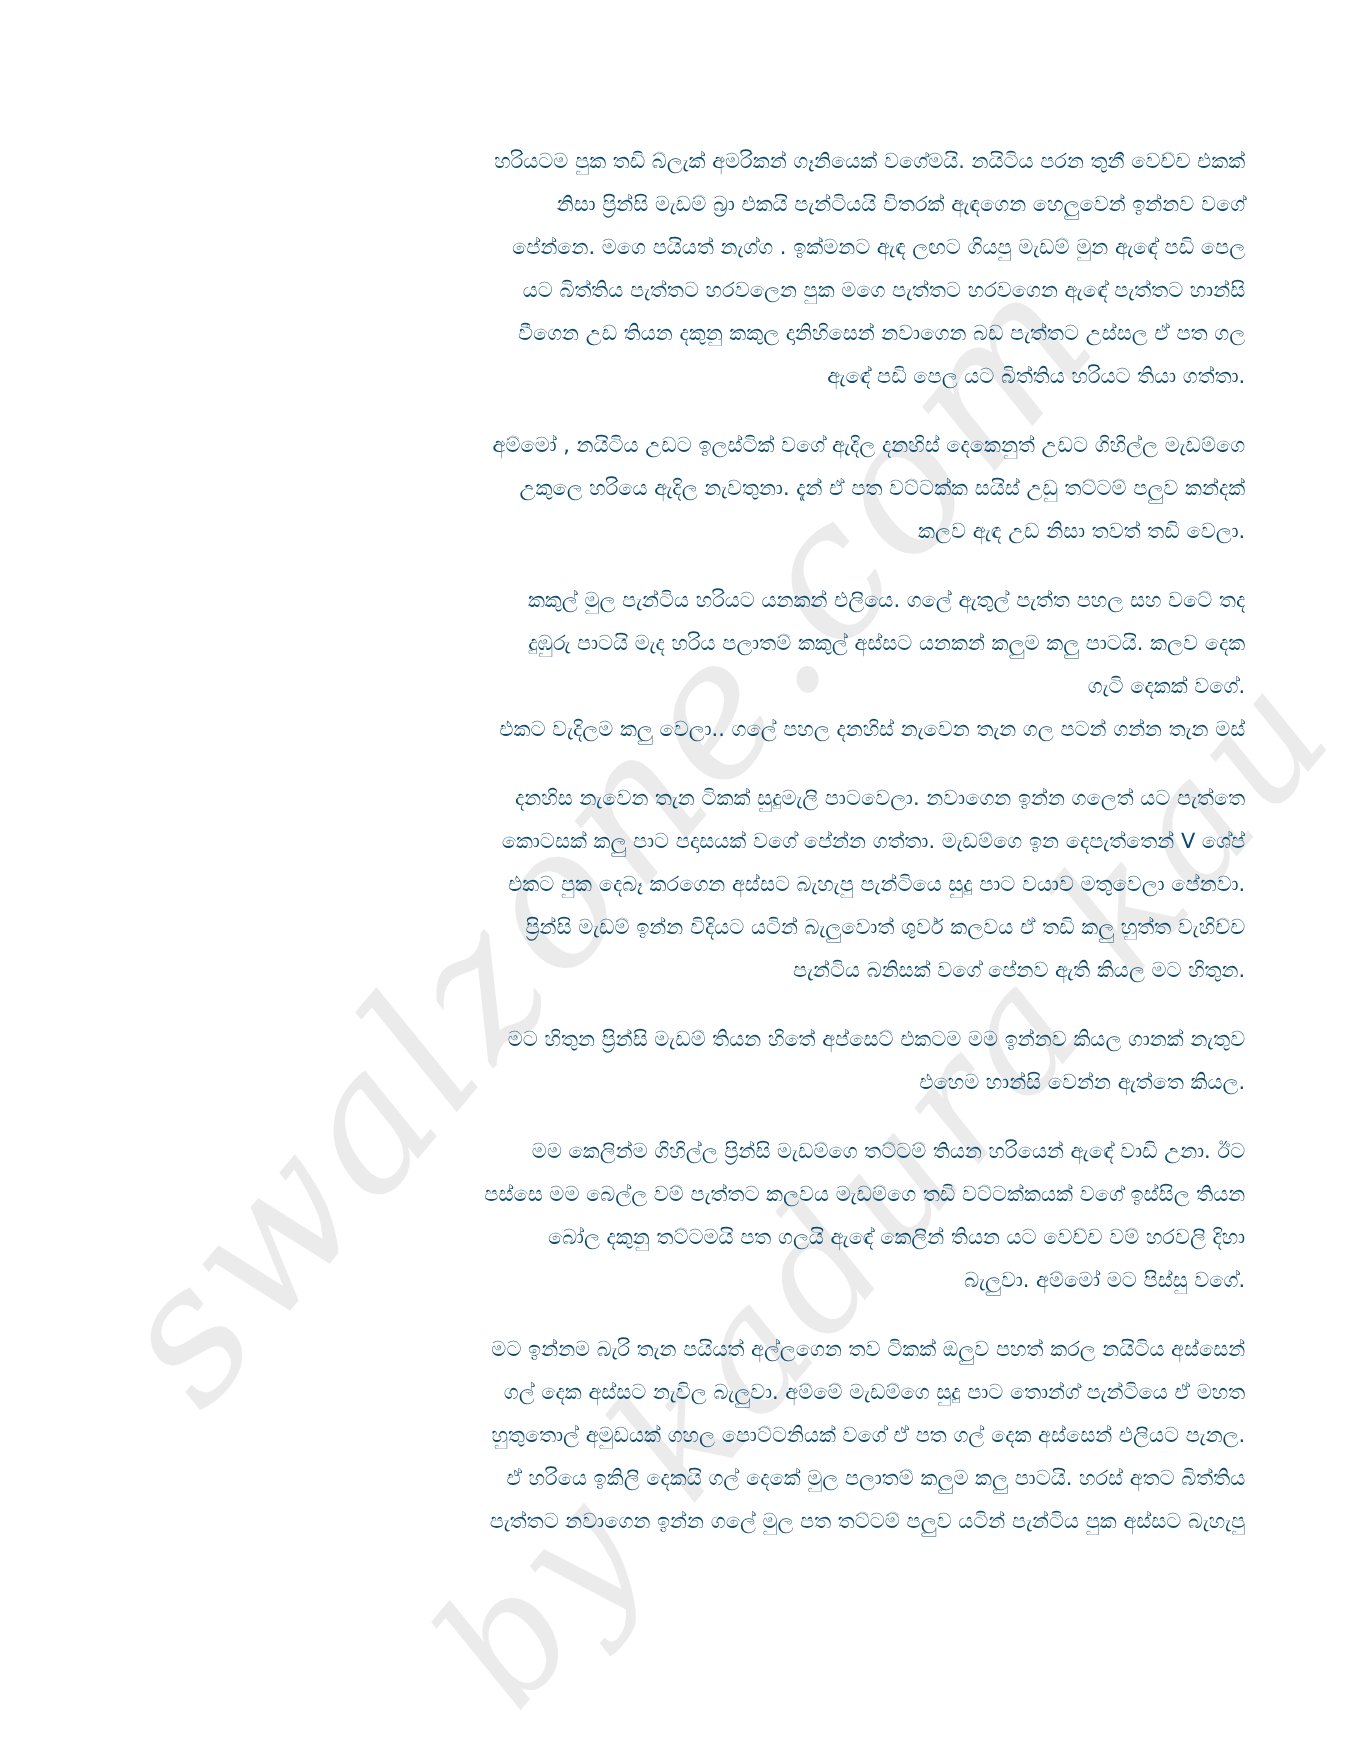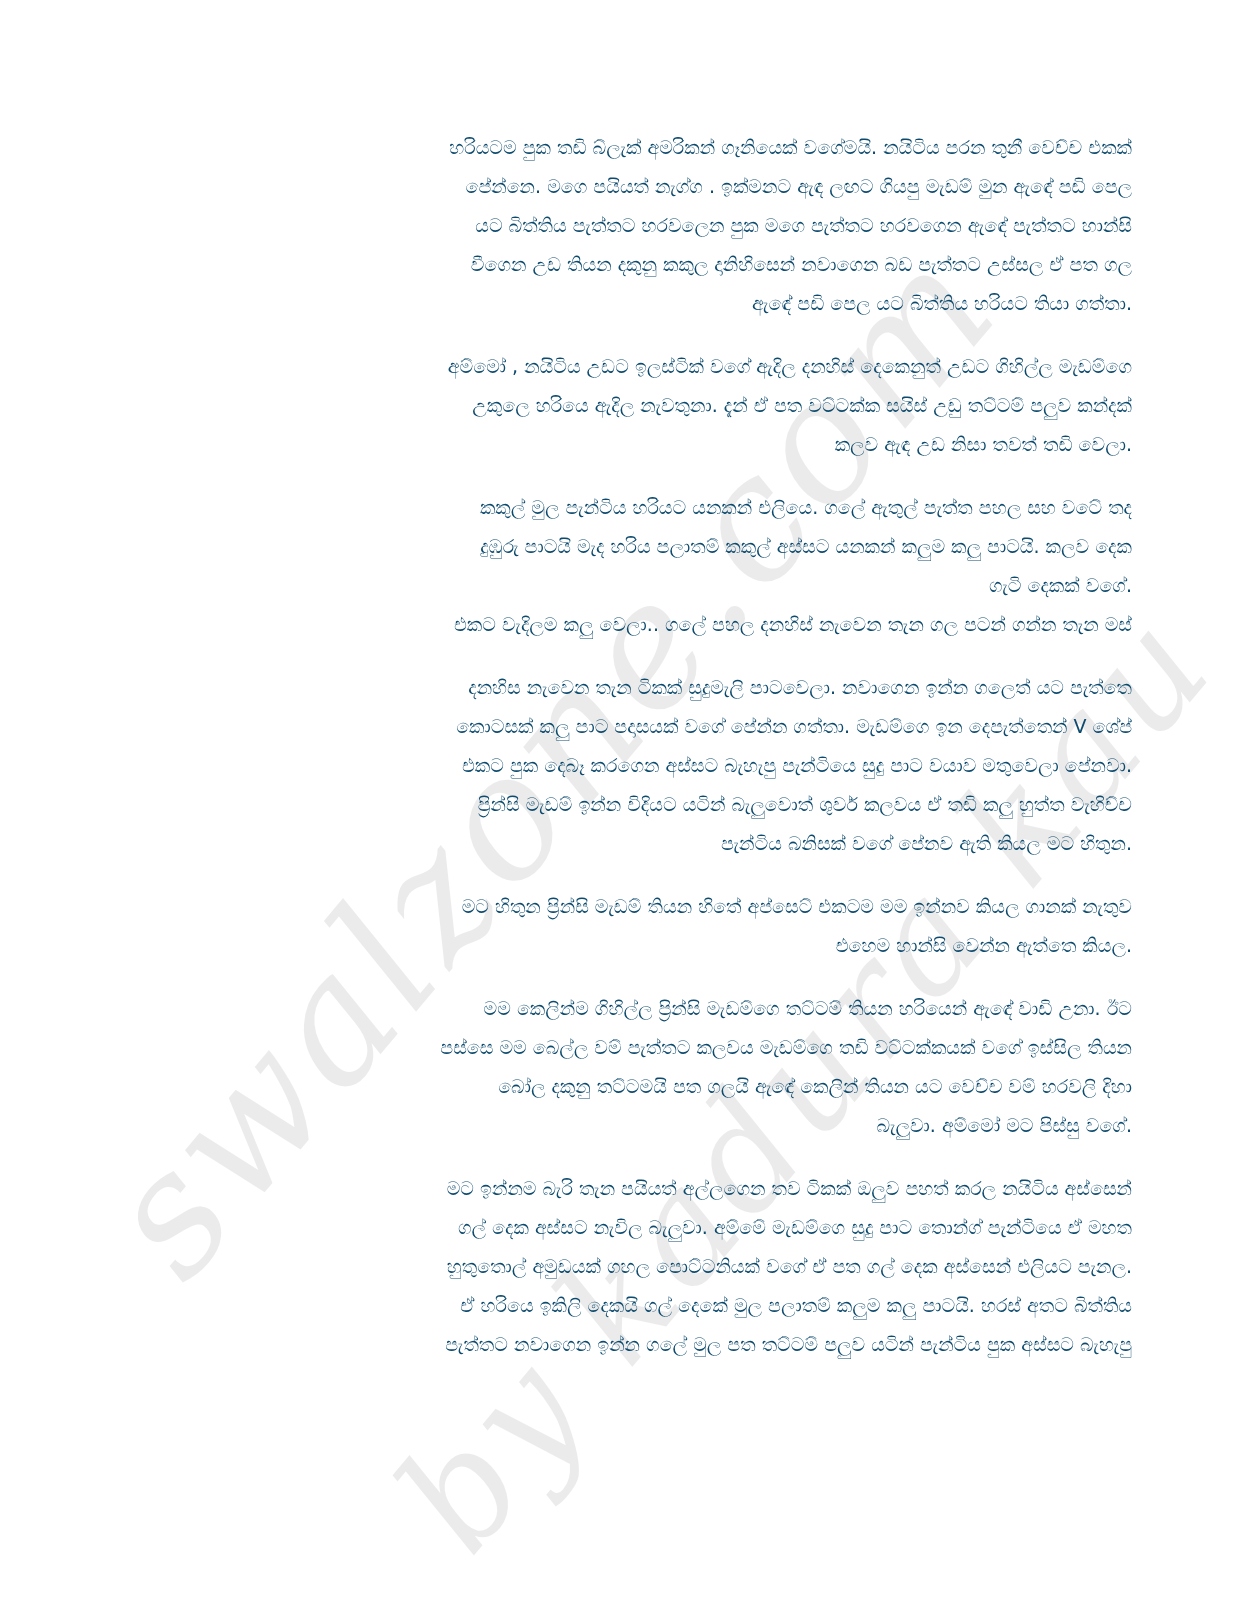--- a/index.html
+++ b/index.html
@@ -69,20 +69,21 @@
 
   <div class="watermark">
     <span class="wm wm1">swalzone.com</span>
     <span class="wm wm2">by kadura kau</span>
   </div>
 
   <div class="text-block">
 
     <p class="para">
       <span class="line">හරියටම පුක තඩි බ්ලැක් අමරිකන් ගෑනියෙක් වගේමයි. නයිටිය පරන තුනී වෙච්ච එකක්</span>
+      <span class="line">නිසා ප්‍රින්සි මැඩම් බ්‍රා එකයි පැන්ටියයි විතරක් ඇඳගෙන හෙලුවෙන් ඉන්නව වගේ</span>
       <span class="line">පේන්නෙ. මගෙ පයියත් නැග්ග . ඉක්මනට ඇඳ ලඟට ගියපු මැඩම් මුන ඇඳේ පඩි පෙල</span>
       <span class="line">යට බිත්තිය පැත්තට හරවලෙන පුක මගෙ පැත්තට හරවගෙන ඇඳේ පැත්තට හාන්සි</span>
       <span class="line">වීගෙන උඩ තියන දකුනු කකුල දානිහිසෙන් නවාගෙන බඩ පැත්තට උස්සල ඒ පත ගල</span>
       <span class="line">ඇඳේ පඩි පෙල යට බිත්තිය හරියට තියා ගත්තා.</span>
     </p>
 
     <p class="para">
       <span class="line">අම්මෝ , නයිටිය උඩට ඉලස්ටික් වගේ ඇදිල දනහිස් දෙකෙනුත් උඩට ගිහිල්ල මැඩම්ගෙ</span>
       <span class="line">උකුලෙ හරියෙ ඇදිල නැවතුනා. දැන් ඒ පත වට්ටක්ක සයිස් උඩු තට්ටම් පලුව කන්දක්</span>
       <span class="line">කලව ඇඳ උඩ නිසා තවත් තඩි වෙලා.</span>

